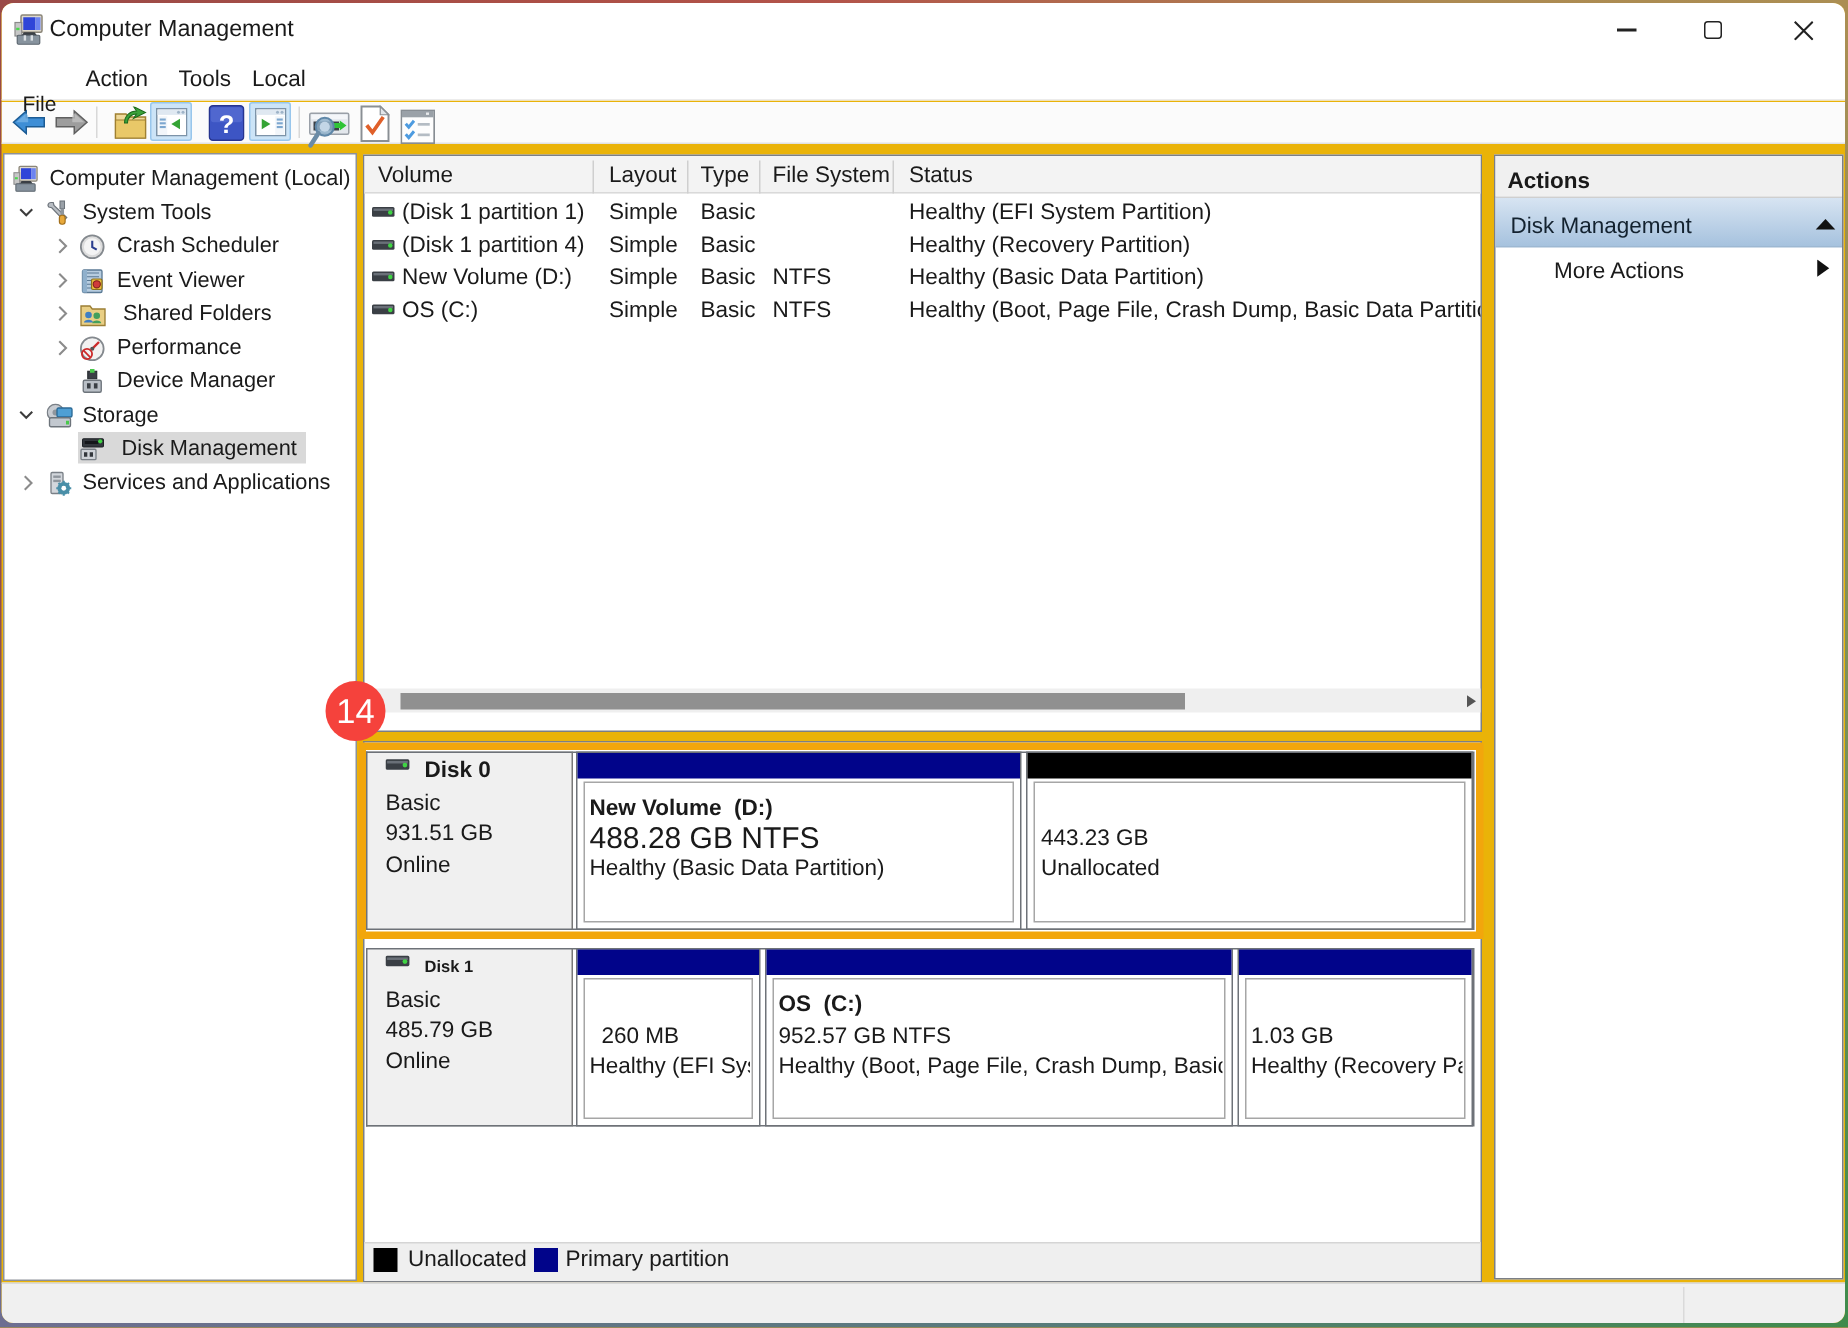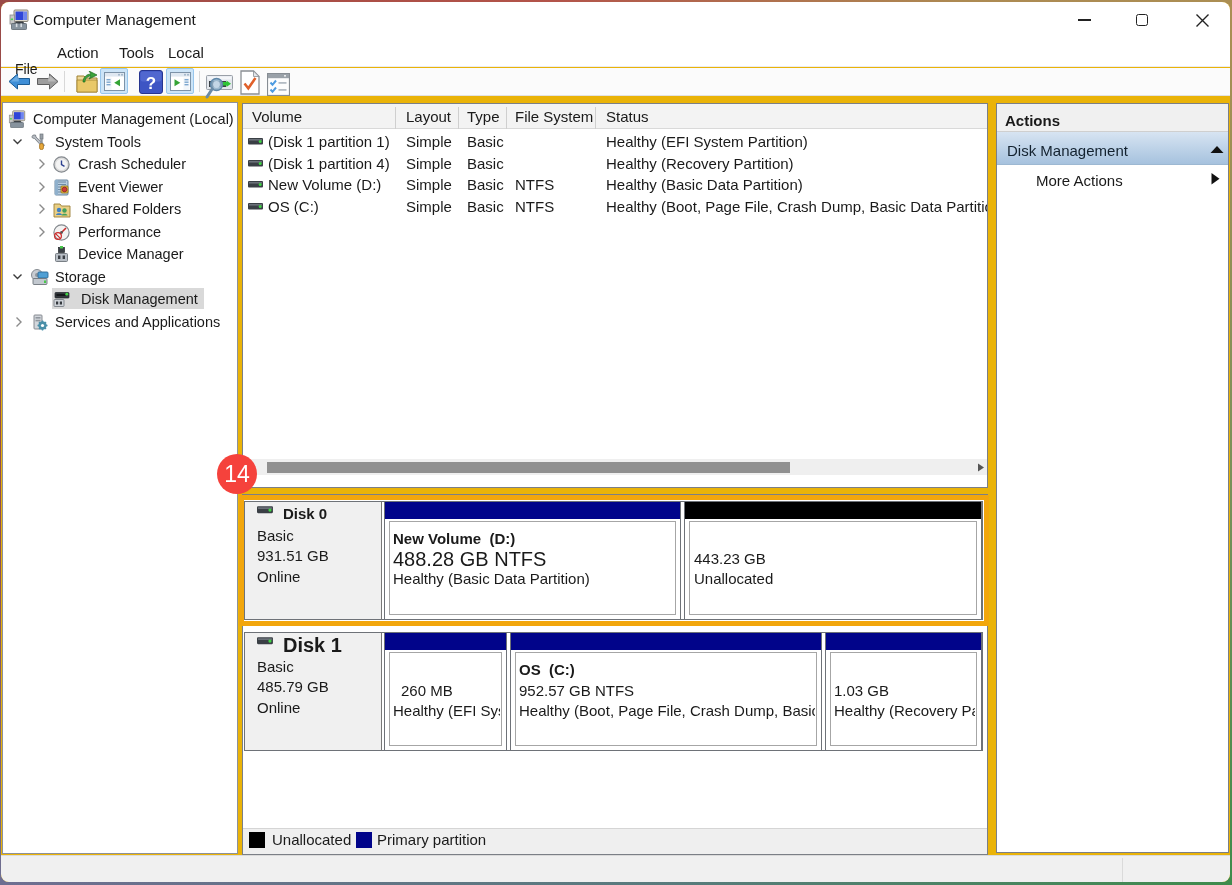--- a/index.html
+++ b/index.html
@@ -318,21 +318,21 @@
 </div>
 <div class="t" style="left:694px;top:549px;font-size:15px">443.23 GB</div>
 <div class="t" style="left:694px;top:569px;font-size:15px">Unallocated</div>
 <div class="diskrow" style="left:244px;top:632px;width:739px;height:119px"></div>
 <div class="abs" style="left:244px;top:632px;width:138px;height:119px;background:#f0f0f0;border:1px solid #6e7278;border-right:1px solid #787878"></div>
 <svg class="abs" style="left:257px;top:636px" width="17" height="12" viewBox="0 0 16 11">
         <rect x="0" y="1" width="15" height="6.5" rx="1" fill="#3a3f45"></rect>
         <rect x="1" y="2" width="13" height="1.6" fill="#6a7078"></rect>
         <circle cx="12.2" cy="4.6" r="1.5" fill="#3fd443"></circle>
       </svg>
-<div class="t b" style="left:283px;top:635px;font-size:20px">Disk 1</div>
+<div class="t b" style="left:283px;top:635px;font-size:11px">Disk 1</div>
 <div class="t" style="left:257px;top:657px;font-size:15px">Basic</div>
 <div class="t" style="left:257px;top:677px;font-size:15px">485.79 GB</div>
 <div class="t" style="left:257px;top:698px;font-size:15px">Online</div>
 <div class="part" style="left:384px;top:632px;width:123px;height:119px;border:1px solid #6e7278">
   <div class="pband" style="background:#01048a"></div>
   <div class="pinner"></div>
 </div>
 <div class="t" style="left:401px;top:681px;font-size:15px">260 MB</div>
 <div class="abs" style="left:393px;top:701px;width:107px;height:20px;overflow:hidden">
         <span class="t" style="left:0;top:0;font-size:15px">Healthy (EFI System Partition)</span>

